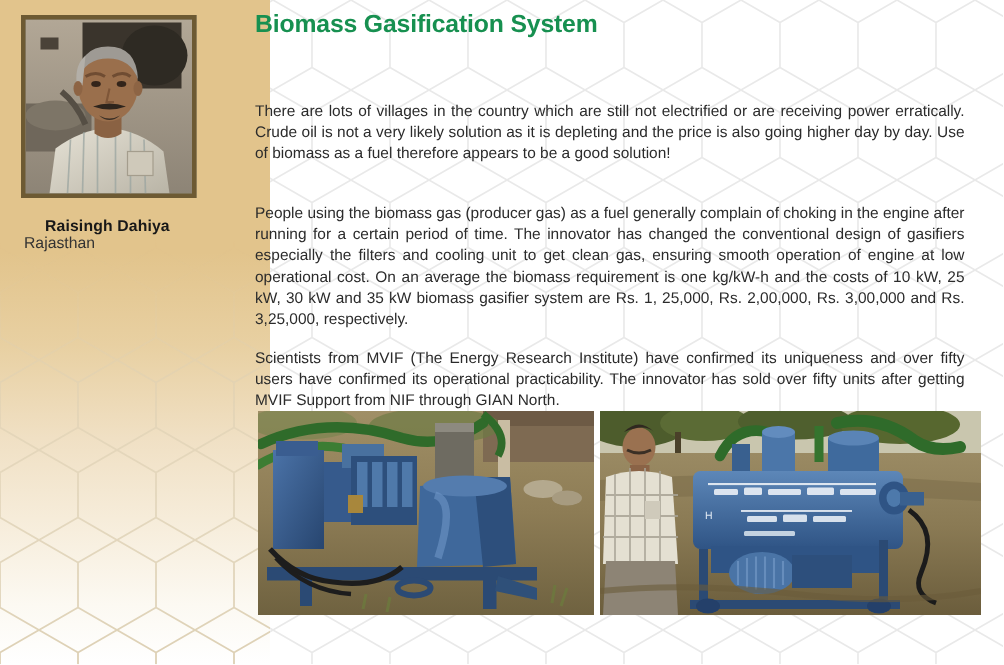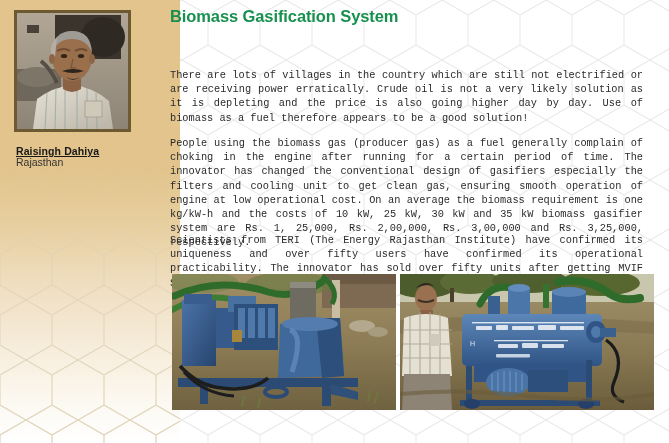--- a/index.html
+++ b/index.html
@@ -64,27 +64,26 @@
     height: 122px;
     border: 3px solid #6d5a33;
     box-sizing: border-box;
     background: #8a8375;
     overflow: hidden;
   }
   .portrait-frame svg { display: block; width: 100%; height: 100%; }
 
   .innovator-name {
     position: absolute;
-    left: 16px;
+    left: 30px;
     top: 145px;
     font-size: 10.5px;
     font-weight: bold;
     color: #181818;
     letter-spacing: 0.1px;
-    text-decoration: underline;
   }
   .innovator-state {
     position: absolute;
     left: 16px;
     top: 156px;
     font-size: 10.5px;
     color: #333333;
   }
 
   
@@ -107,21 +106,20 @@
   }
 
   .para {
     position: absolute;
     width: 473px;
     font-size: 10.3px;
     line-height: 14.2px;
     color: #2b2b2b;
     text-align: justify;
     text-justify: inter-word;
-    font-family: Liberation Mono, monospace;
   }
   .para-1 { top: 68px; }
   .para-2 { top: 136px; }
   .para-3 { top: 233px; }
 
   
   .photo-row {
     position: absolute;
     left: 2px;
     top: 274px;
@@ -277,21 +275,21 @@
   </div>
 
   <div class="content">
 
     <div class="article-title">Biomass Gasification System</div>
 
     <div class="para para-1">There are lots of villages in the country which are still not electrified or are receiving power erratically. Crude oil is not a very likely solution as it is depleting and the price is also going higher day by day. Use of biomass as a fuel therefore appears to be a good solution!</div>
 
     <div class="para para-2">People using the biomass gas (producer gas) as a fuel generally complain of choking in the engine after running for a certain period of time. The innovator has changed the conventional design of gasifiers especially the filters and cooling unit to get clean gas, ensuring smooth operation of engine at low operational cost. On an average the biomass requirement is one kg/kW-h and the costs of 10 kW, 25 kW, 30 kW and 35 kW biomass gasifier system are Rs. 1, 25,000, Rs. 2,00,000, Rs. 3,00,000 and Rs. 3,25,000,  respectively.</div>
 
-    <div class="para para-3">Scientists from TERI (The Energy Rajasthan Institute) have confirmed its uniqueness and over fifty users have confirmed its operational practicability. The innovator has sold over fifty units after getting MVIF Support from NIF through GIAN North.</div>
+    <div class="para para-3">Scientists from MVIF (The Energy Research Institute) have confirmed its uniqueness and over fifty users have confirmed its operational practicability. The innovator has sold over fifty units after getting MVIF Support from NIF through GIAN North.</div>
 
     <div class="photo-row">
 
       <div class="photo photo-left">
         <svg viewBox="0 0 224 136" preserveAspectRatio="none">
           <defs>
             <linearGradient id="groundL" x1="0" y1="0" x2="0" y2="1">
               <stop offset="0" stop-color="#a08f66"></stop>
               <stop offset="0.5" stop-color="#8d7c55"></stop>
               <stop offset="1" stop-color="#6f6240"></stop>

